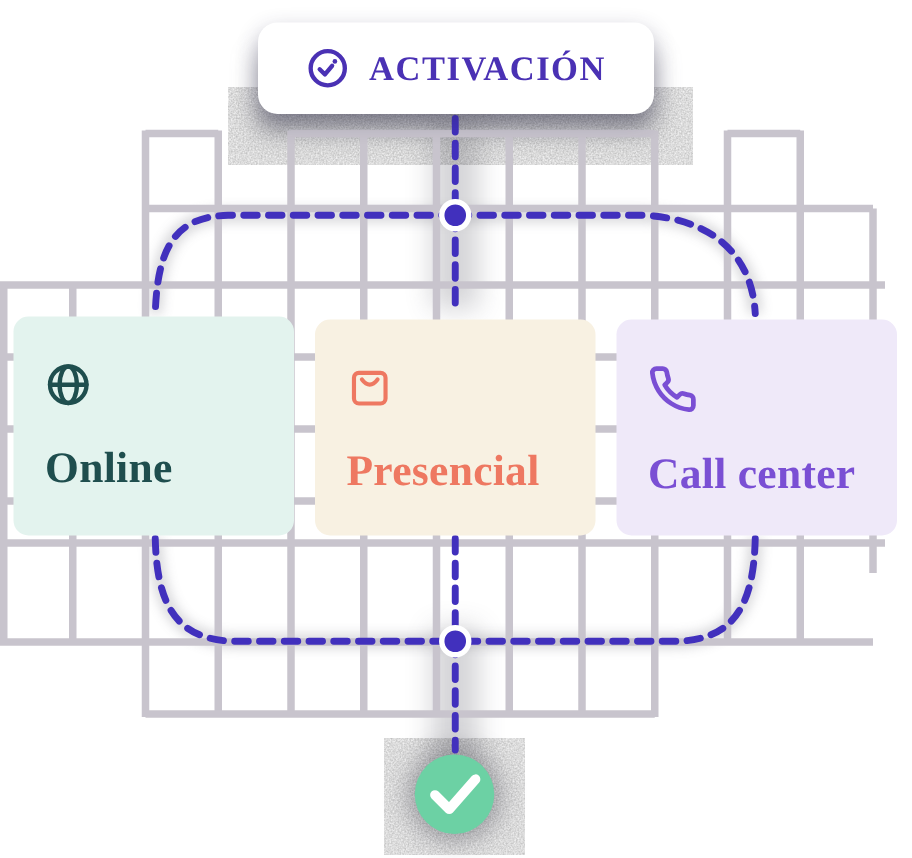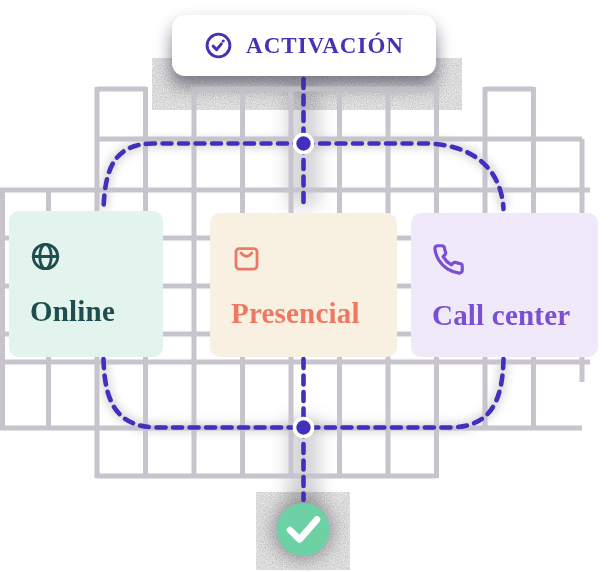--- a/index.html
+++ b/index.html
@@ -20,21 +20,21 @@
   .badge-label{font-weight:bold;font-size:23px;letter-spacing:1px;}
   .badge-icon{display:flex;align-items:center;}
 
   .card{
     position:absolute;z-index:2;border-radius:10px;box-sizing:border-box;
     padding:30px 10px 0 21px;
   }
   .card-icon{display:block;margin-bottom:19px;}
   .card-label{display:block;font-weight:bold;font-size:29px;letter-spacing:0.2px;white-space:nowrap;}
 
-  #card-online{left:9px;top:211px;width:154px;height:146px;}
+  #card-online{left:9px;top:211px;width:187px;height:146px;}
   #card-presencial{left:210px;top:213px;width:187px;height:144px;}
   #card-callcenter{left:411px;top:213px;width:187px;height:144px;}
 
   svg.icon{fill:none;stroke:currentColor;}
 </style>
 </head>
 <body>
 
 <div id="stage">
 

